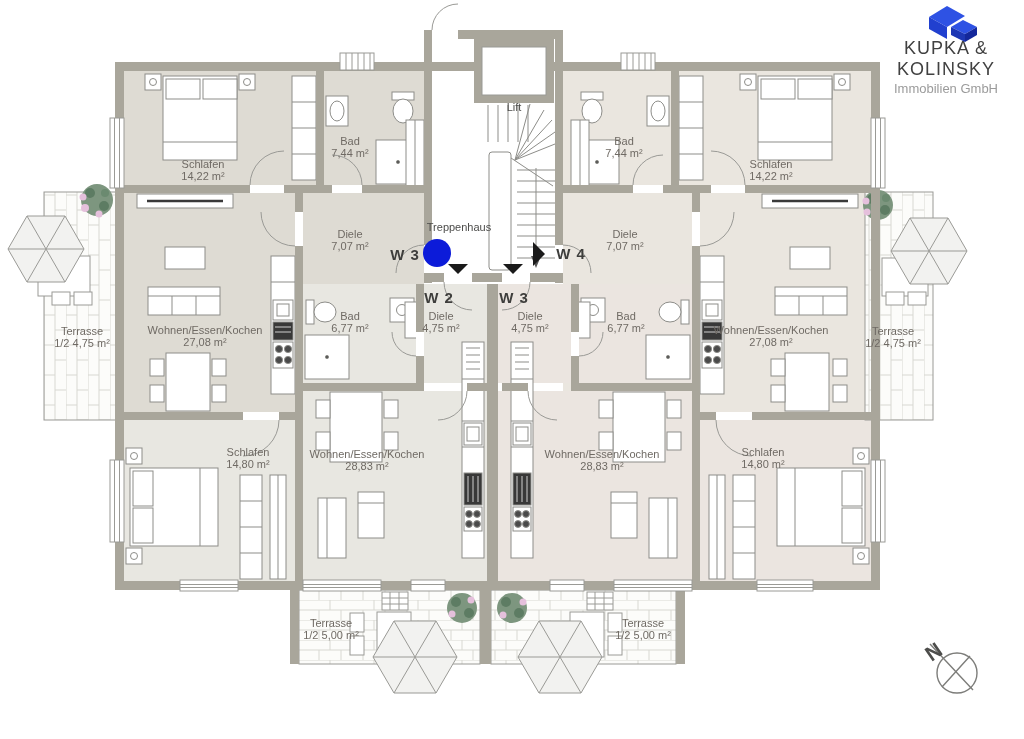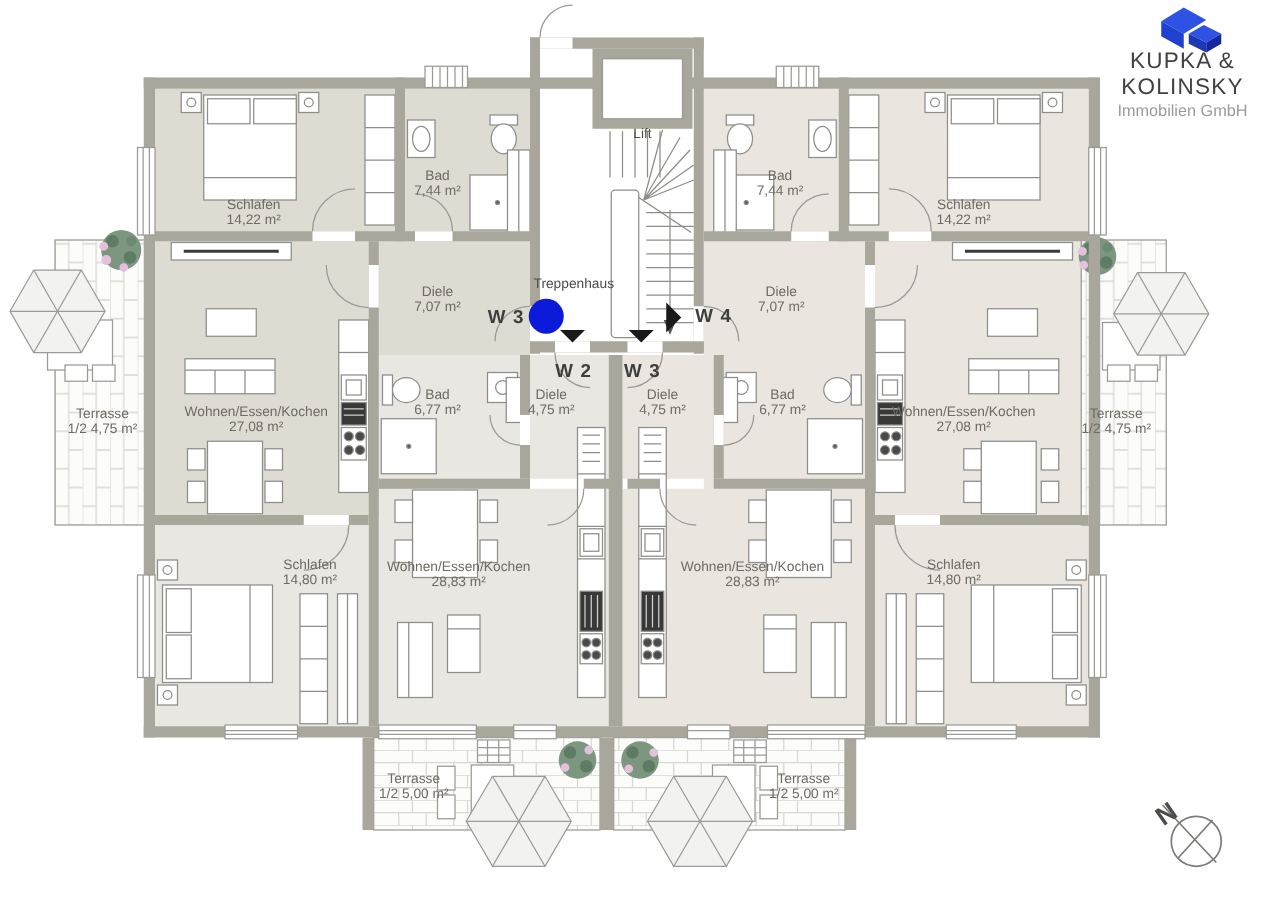--- a/index.html
+++ b/index.html
@@ -433,21 +433,21 @@
     <polygon points="42,32 54,25 54,33 42,40" fill="#14289b"></polygon>
   </svg>
   <span class="co">KUPKA &amp; KOLINSKY</span>
   <span class="sub">Immobilien GmbH</span>
 </div>
 
 <div class="core-lbl" style="left:514px;top:71px;">Lift</div>
 <div class="core-lbl" style="left:459px;top:191px;">Treppenhaus</div>
 
 <div class="unit" style="left:405px;top:254px;">W 3</div>
-<div class="unit" style="left:459px;top:297px;">W 2</div>
+<div class="unit" style="left:439px;top:297px;">W 2</div>
 <div class="unit" style="left:514px;top:297px;">W 3</div>
 <div class="unit" style="left:571px;top:253px;">W 4</div>
 
 <div class="lbl" style="left:203px;top:170px;">
   <span class="nm">Schlafen</span>
   <span class="ar">14,22 m²</span>
     </div>
 <div class="lbl" style="left:350px;top:147px;">
   <span class="nm">Bad</span>
   <span class="ar">7,44 m²</span>

